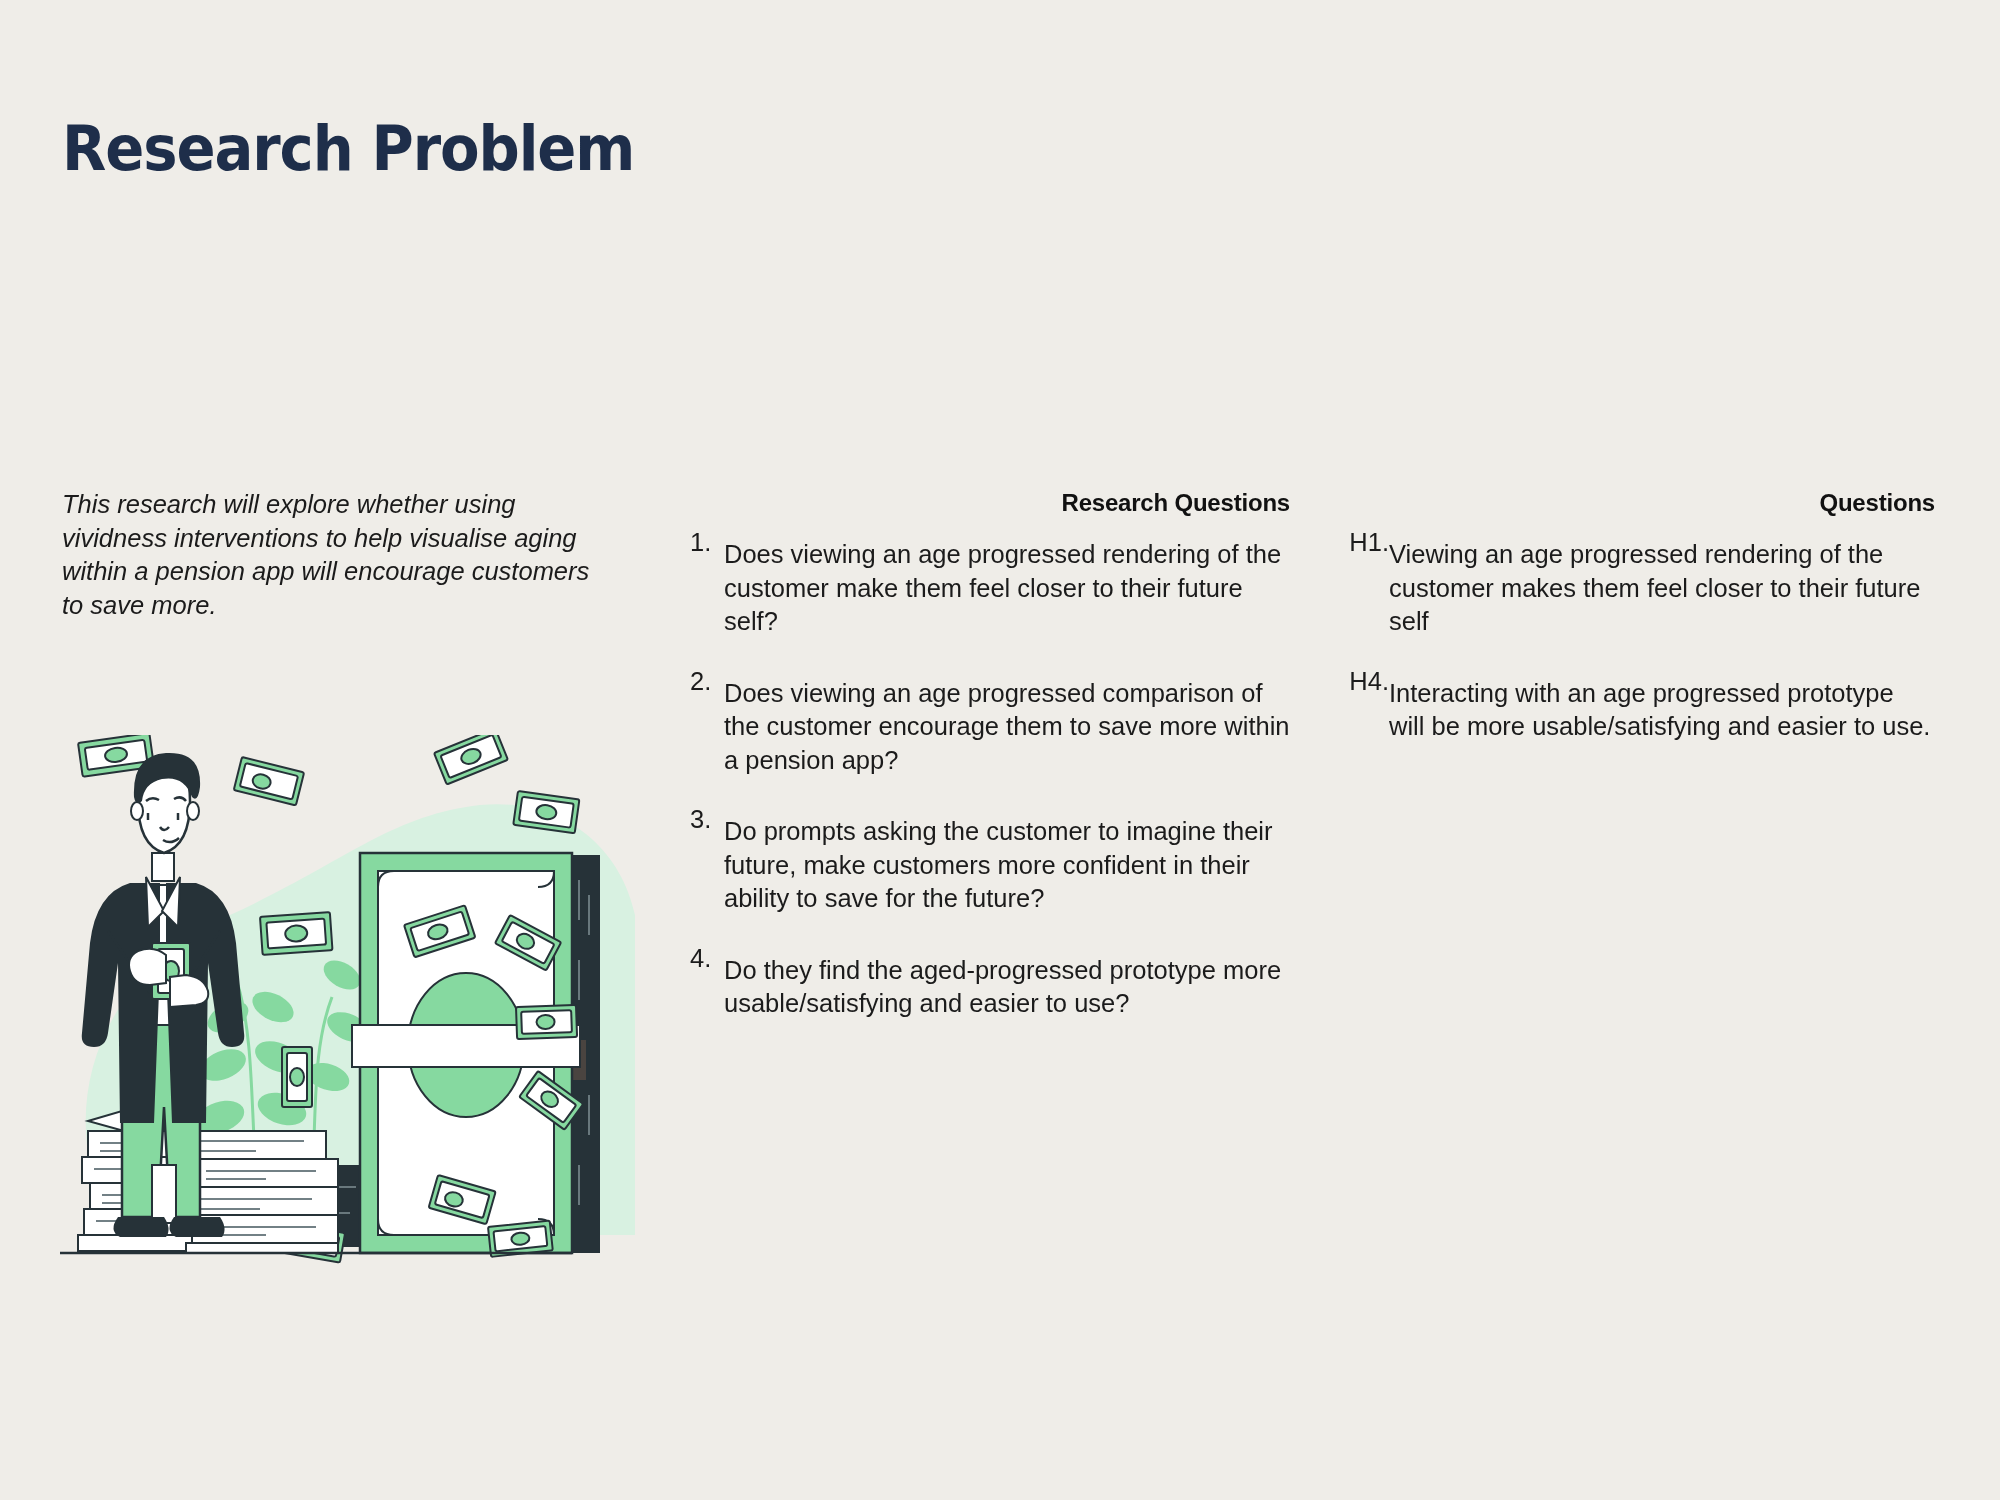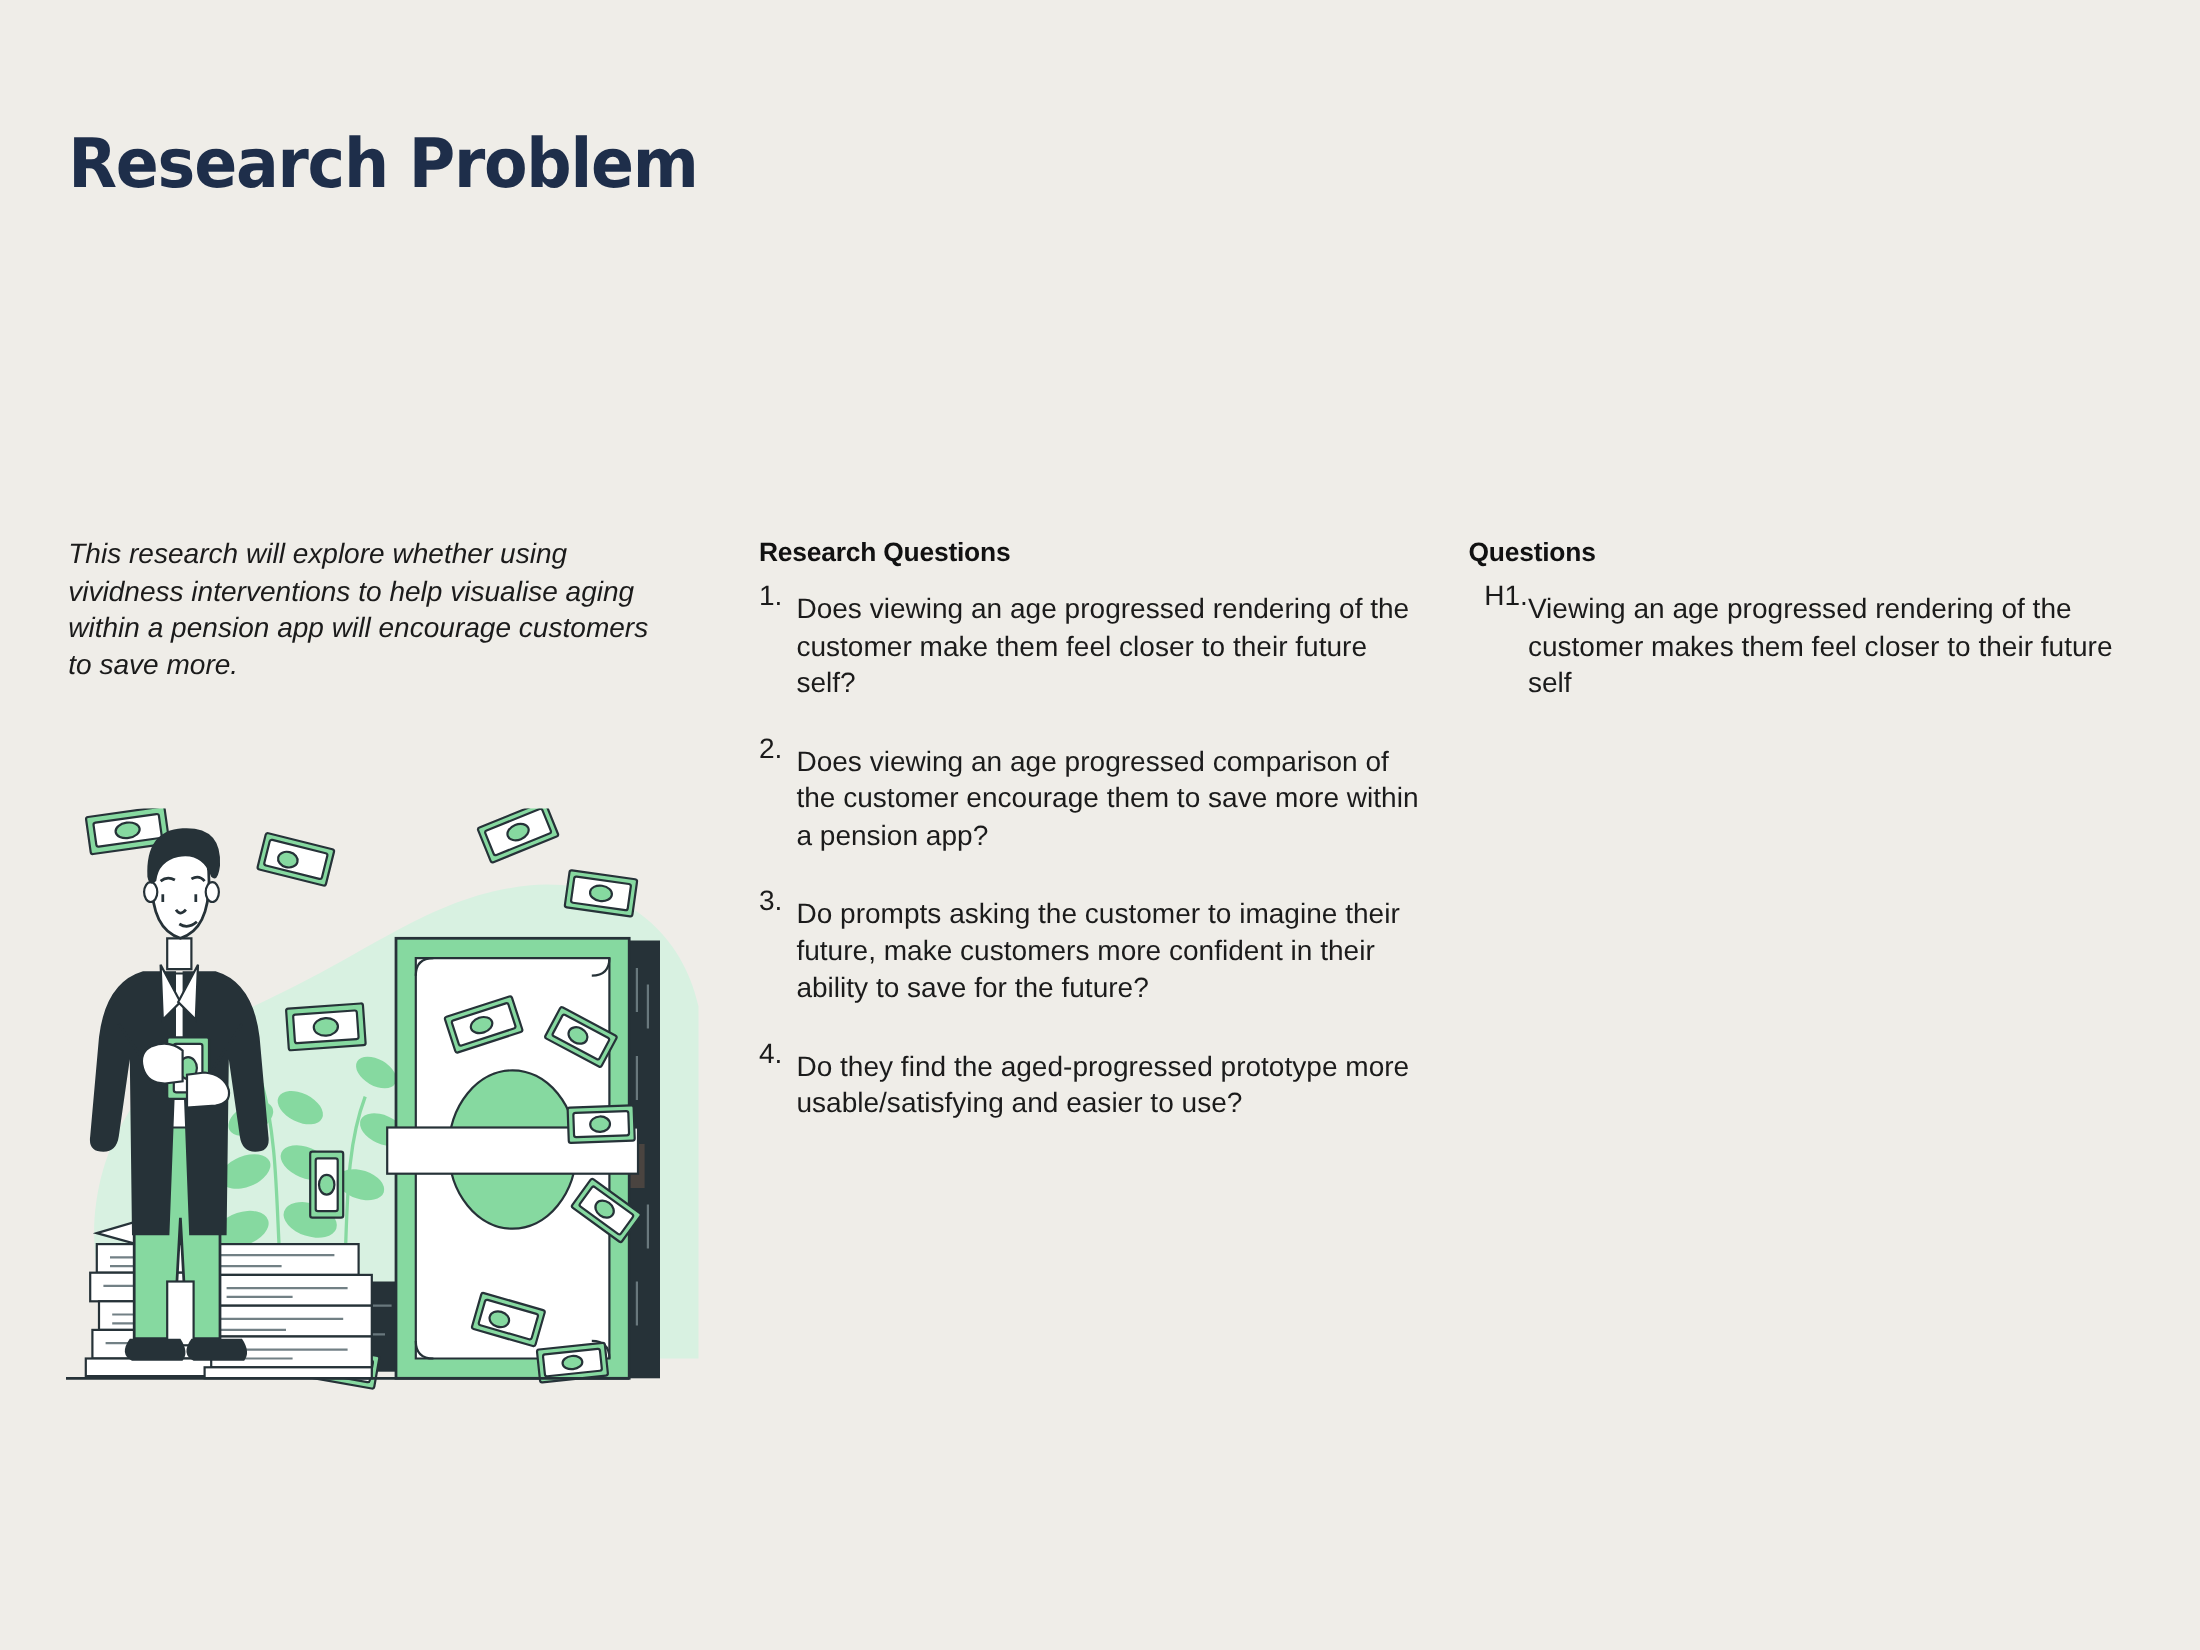--- a/index.html
+++ b/index.html
@@ -65,20 +65,21 @@
     font-style: italic;
   }
 
   .col-heading {
     font-size: 24px;
     font-weight: 700;
     line-height: 30px;
     margin: 0 0 8px 0;
     color: #111111;
     letter-spacing: -0.2px;
+    text-align: right;
   }
 
   .item-list {
     list-style: none;
     margin: 0;
     padding: 0;
   }
   .item {
     display: flex;
     align-items: flex-start;
@@ -347,16 +348,20 @@
     </ul>
   </div>
 
   <div class="col col-hypothesis">
     <h2 class="col-heading">Questions</h2>
     <ul class="item-list">
       <li class="item">
         <span class="item-marker">H1.</span>
         <span class="item-text">Viewing an age progressed rendering of the customer makes them feel closer to their future self</span>
       </li>
+      <li class="item">
+        <span class="item-marker">H4.</span>
+        <span class="item-text">Interacting with an age progressed prototype will be more usable/satisfying and easier to use.</span>
+      </li>
     </ul>
   </div>
 
 </div>
 
 </body></html>

